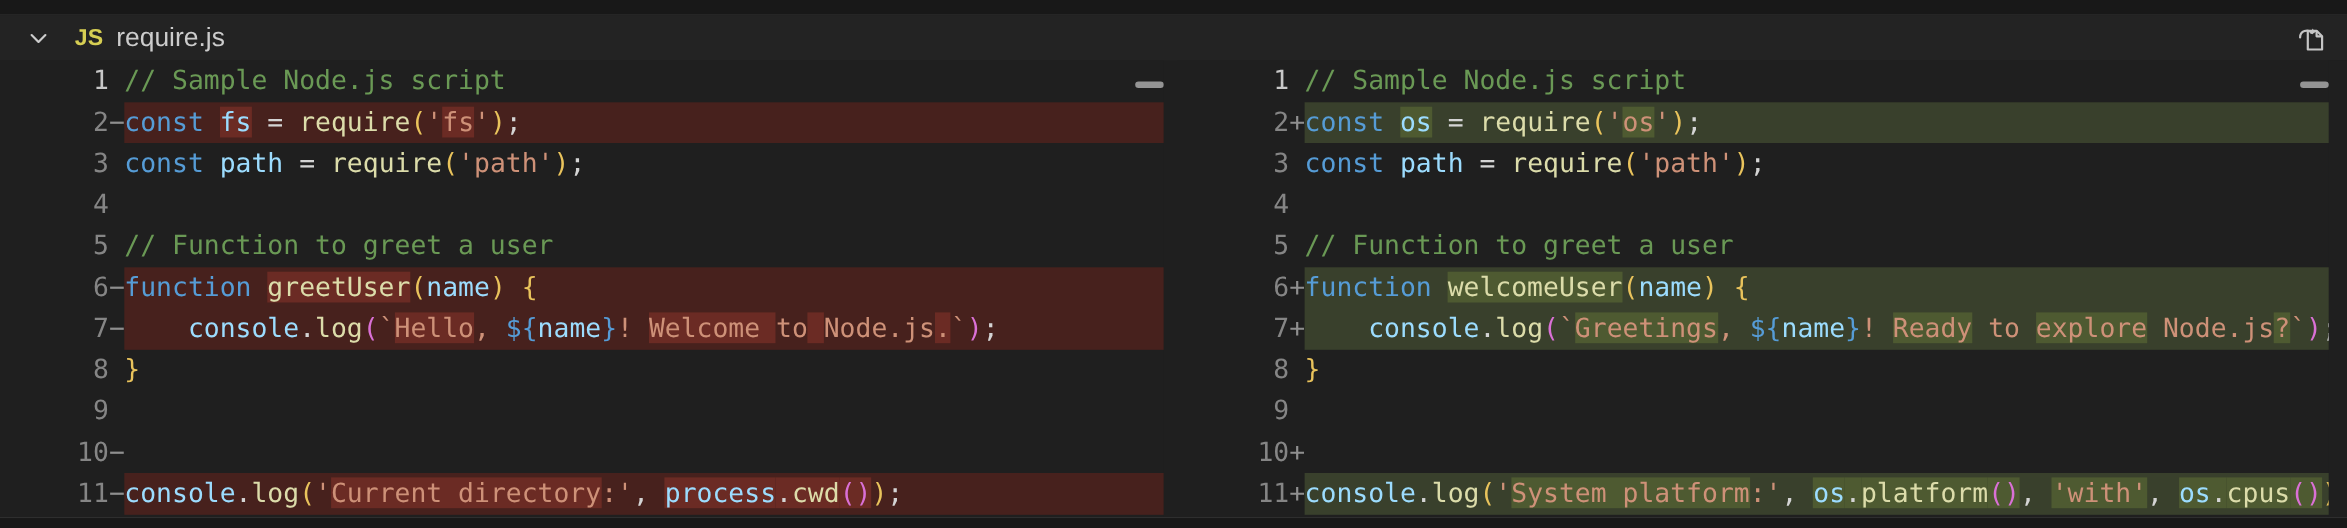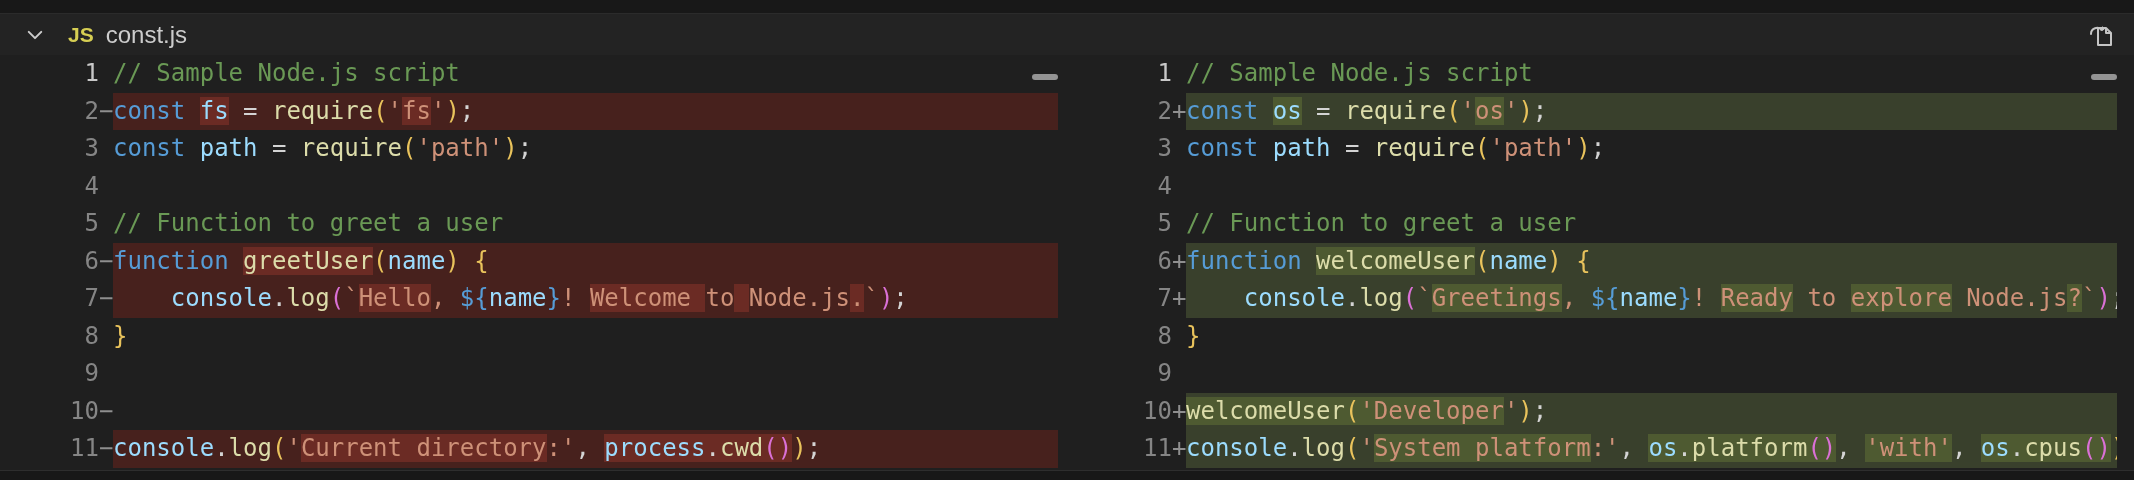--- a/index.html
+++ b/index.html
@@ -41,21 +41,21 @@
 <div class="screen">
   <div class="top-strip"></div>
 
   <div class="diff-header">
     <span class="chev">
       <svg width="20" height="20" viewBox="0 0 16 16">
           <path d="M3 5.5 L8 10.5 L13 5.5" fill="none" stroke="#cccccc" stroke-width="1.6" stroke-linecap="round" stroke-linejoin="round"></path>
         </svg>
     </span>
     <span class="js-badge" style="color: rgb(214, 206, 83);">JS</span>
-    <span class="fname">const.js</span>
+    <span class="fname">require.js</span>
     <span class="goto-btn">
       <svg width="32" height="32" viewBox="0 0 32 32">
         <path d="M13 9 h8 l5 5 v12 h-13 z" fill="none" stroke="#c5c5c5" stroke-width="2" stroke-linejoin="round"></path>
         <path d="M21 9 v5 h5" fill="none" stroke="#c5c5c5" stroke-width="2" stroke-linejoin="round"></path>
         <path d="M6 15 c0-6 7-8 11-4" fill="none" stroke="#c5c5c5" stroke-width="2" stroke-linecap="round"></path>
         <path d="M17.5 7 l2 4 l-4.4 0.6 z" fill="#c5c5c5"></path>
       </svg>
     </span>
   </div>
 
@@ -204,21 +204,20 @@
               <span class="num">9</span>
               <span class="sign"></span>
             </div>
             <div class="codewrap"></div>
           </div>
           <div class="row added">
             <div class="gutter">
               <span class="num">10</span>
               <span class="sign">+</span>
             </div>
-            <div class="codewrap"><span class="hl" style="color: rgb(220, 220, 170);">welcomeUser</span><span class="hl" style="color: rgb(233, 195, 92);">(</span><span class="hl" style="color: rgb(206, 145, 120);">'Developer</span><span style="color: rgb(206, 145, 120);">'</span><span style="color: rgb(233, 195, 92);">)</span><span style="color: rgb(212, 212, 212);">;</span></div>
           </div>
           <div class="row added">
             <div class="gutter">
               <span class="num">11</span>
               <span class="sign">+</span>
             </div>
             <div class="codewrap"><span style="color: rgb(156, 220, 254);">console</span><span style="color: rgb(212, 212, 212);">.</span><span style="color: rgb(220, 220, 170);">log</span><span style="color: rgb(233, 195, 92);">(</span><span style="color: rgb(206, 145, 120);">'</span><span class="hl" style="color: rgb(206, 145, 120);">System platform</span><span style="color: rgb(206, 145, 120);">:'</span><span style="color: rgb(212, 212, 212);">, </span><span class="hl" style="color: rgb(156, 220, 254);">os</span><span class="hl" style="color: rgb(212, 212, 212);">.</span><span class="hl" style="color: rgb(220, 220, 170);">platform</span><span class="hl" style="color: rgb(218, 112, 214);">()</span><span style="color: rgb(212, 212, 212);">, </span><span class="hl" style="color: rgb(206, 145, 120);">'with'</span><span style="color: rgb(212, 212, 212);">, </span><span class="hl" style="color: rgb(156, 220, 254);">os</span><span class="hl" style="color: rgb(212, 212, 212);">.</span><span class="hl" style="color: rgb(220, 220, 170);">cpus</span><span class="hl" style="color: rgb(218, 112, 214);">()</span><span style="color: rgb(233, 195, 92);">)</span><span style="color: rgb(212, 212, 212);">;</span></div>
           </div>
         </div>
       <div class="vtrack"></div>

